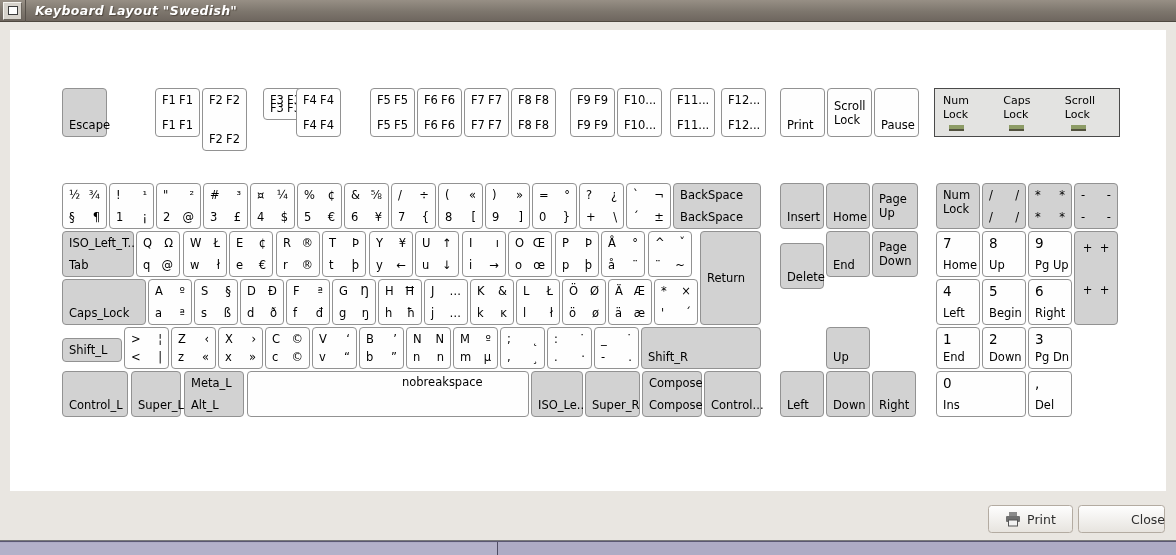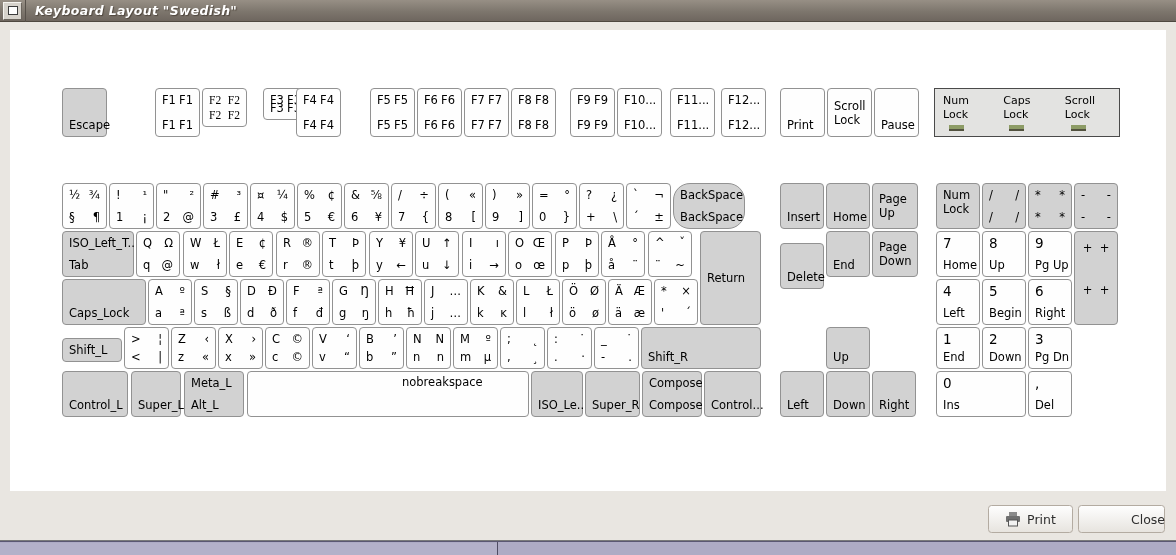--- a/index.html
+++ b/index.html
@@ -77,21 +77,21 @@
     </div>
   <div class="key gray" style="left: 62px; top: 88px; width: 45px; height: 49px;">
         <span class="kl p-bl">Escape</span>
       </div>
       <div class="key" style="left: 155px; top: 88px; width: 45px; height: 49px;">
         <span class="kl p-tl">F1</span>
         <span class="kl p-tr">F1</span>
         <span class="kl p-bl">F1</span>
         <span class="kl p-br">F1</span>
       </div>
-      <div class="key" style="left: 202px; top: 88px; width: 45px; height: 39px; font-family: Liberation Serif, serif;">
+      <div class="key" style="left: 202px; top: 88px; width: 45px; height: 63px;">
         <span class="kl p-tl">F2</span>
         <span class="kl p-tr">F2</span>
         <span class="kl p-bl">F2</span>
         <span class="kl p-br">F2</span>
       </div>
       <div class="key" style="left: 263px; top: 88px; width: 45px; height: 32px;">
         <span class="kl p-tl">F3</span>
         <span class="kl p-tr">F3</span>
         <span class="kl p-bl">F3</span>
         <span class="kl p-br">F3</span>
@@ -225,21 +225,21 @@
         <span class="kl p-tr">¿</span>
         <span class="kl p-bl">+</span>
         <span class="kl p-br">\</span>
       </div>
       <div class="key" style="left: 626px; top: 183px; width: 45px; height: 46px;">
         <span class="kl p-tl">`</span>
         <span class="kl p-tr">¬</span>
         <span class="kl p-bl">´</span>
         <span class="kl p-br">±</span>
       </div>
-      <div class="key gray" style="left: 673px; top: 183px; width: 72px; height: 46px; border-radius: 17px;">
+      <div class="key gray" style="left: 673px; top: 183px; width: 88px; height: 46px;">
         <span class="kl p-tl">BackSpace</span>
         <span class="kl p-bl">BackSpace</span>
       </div>
       <div class="key gray" style="left: 62px; top: 231px; width: 72px; height: 46px;">
         <span class="kl p-tl">ISO_Left_T...</span>
         <span class="kl p-bl">Tab</span>
       </div>
       <div class="key" style="left: 136px; top: 231px; width: 44px; height: 46px;">
         <span class="kl p-tl">Q</span>
         <span class="kl p-tr">Ω</span>

